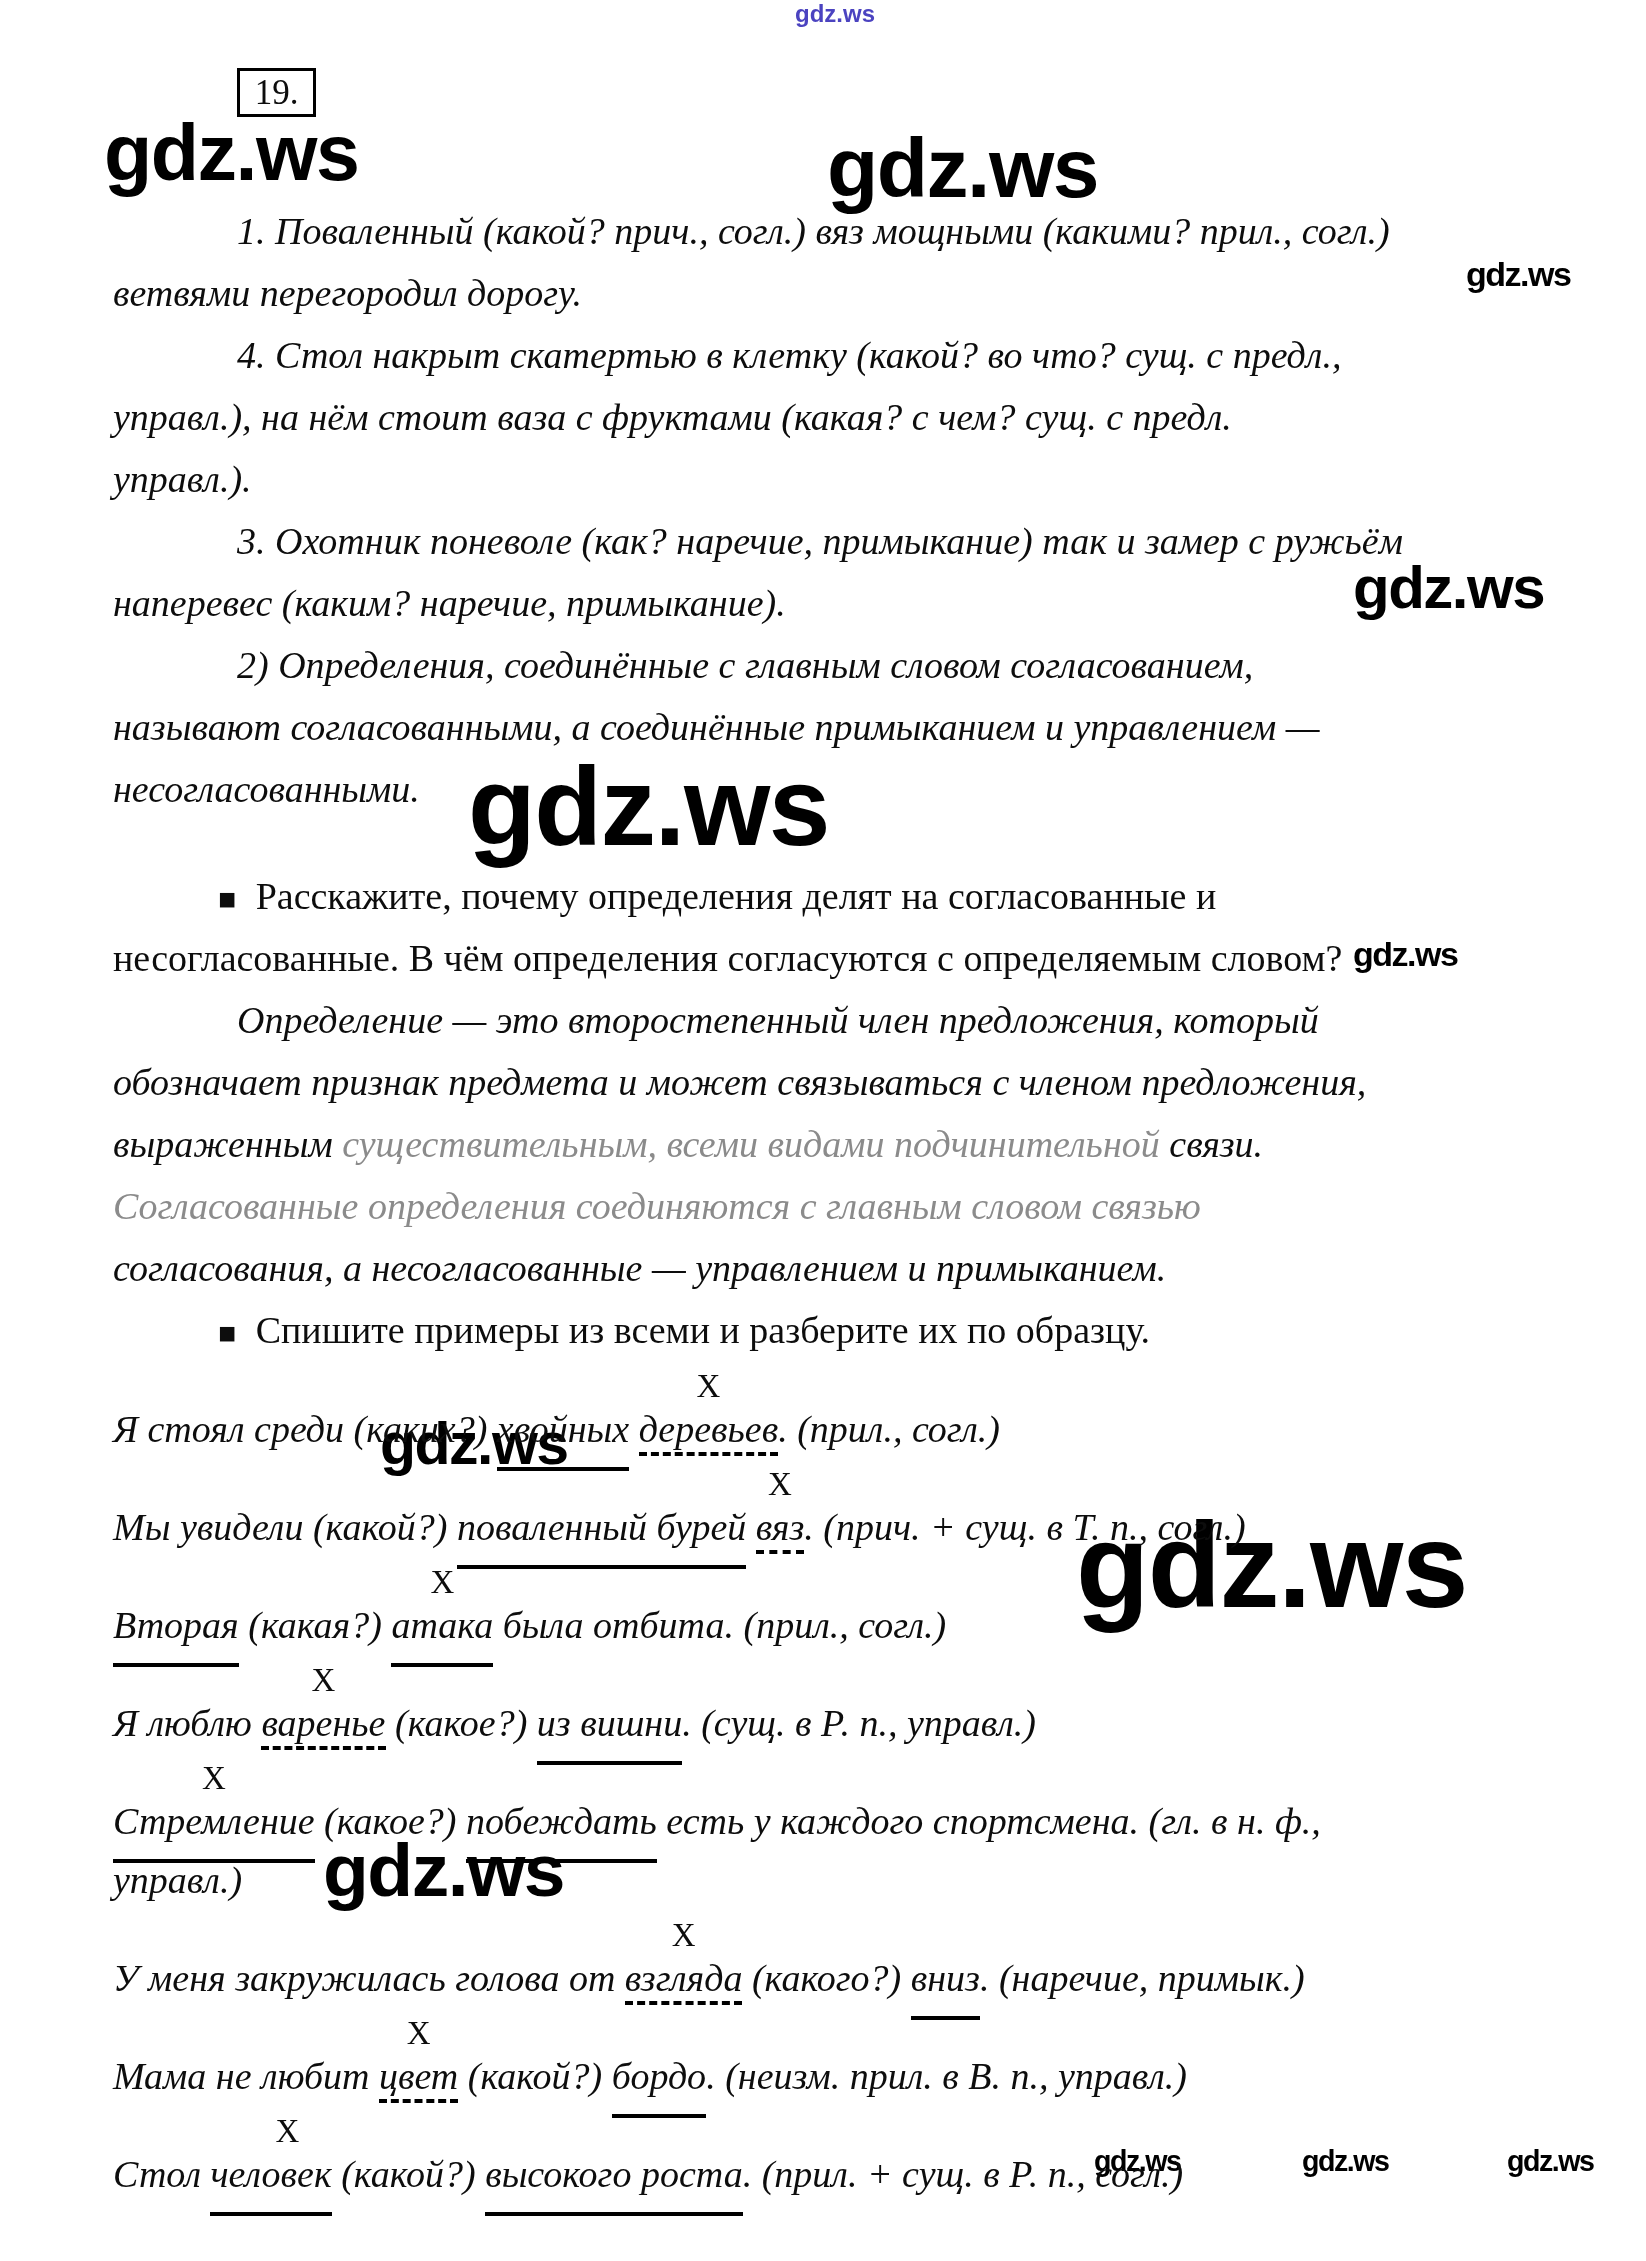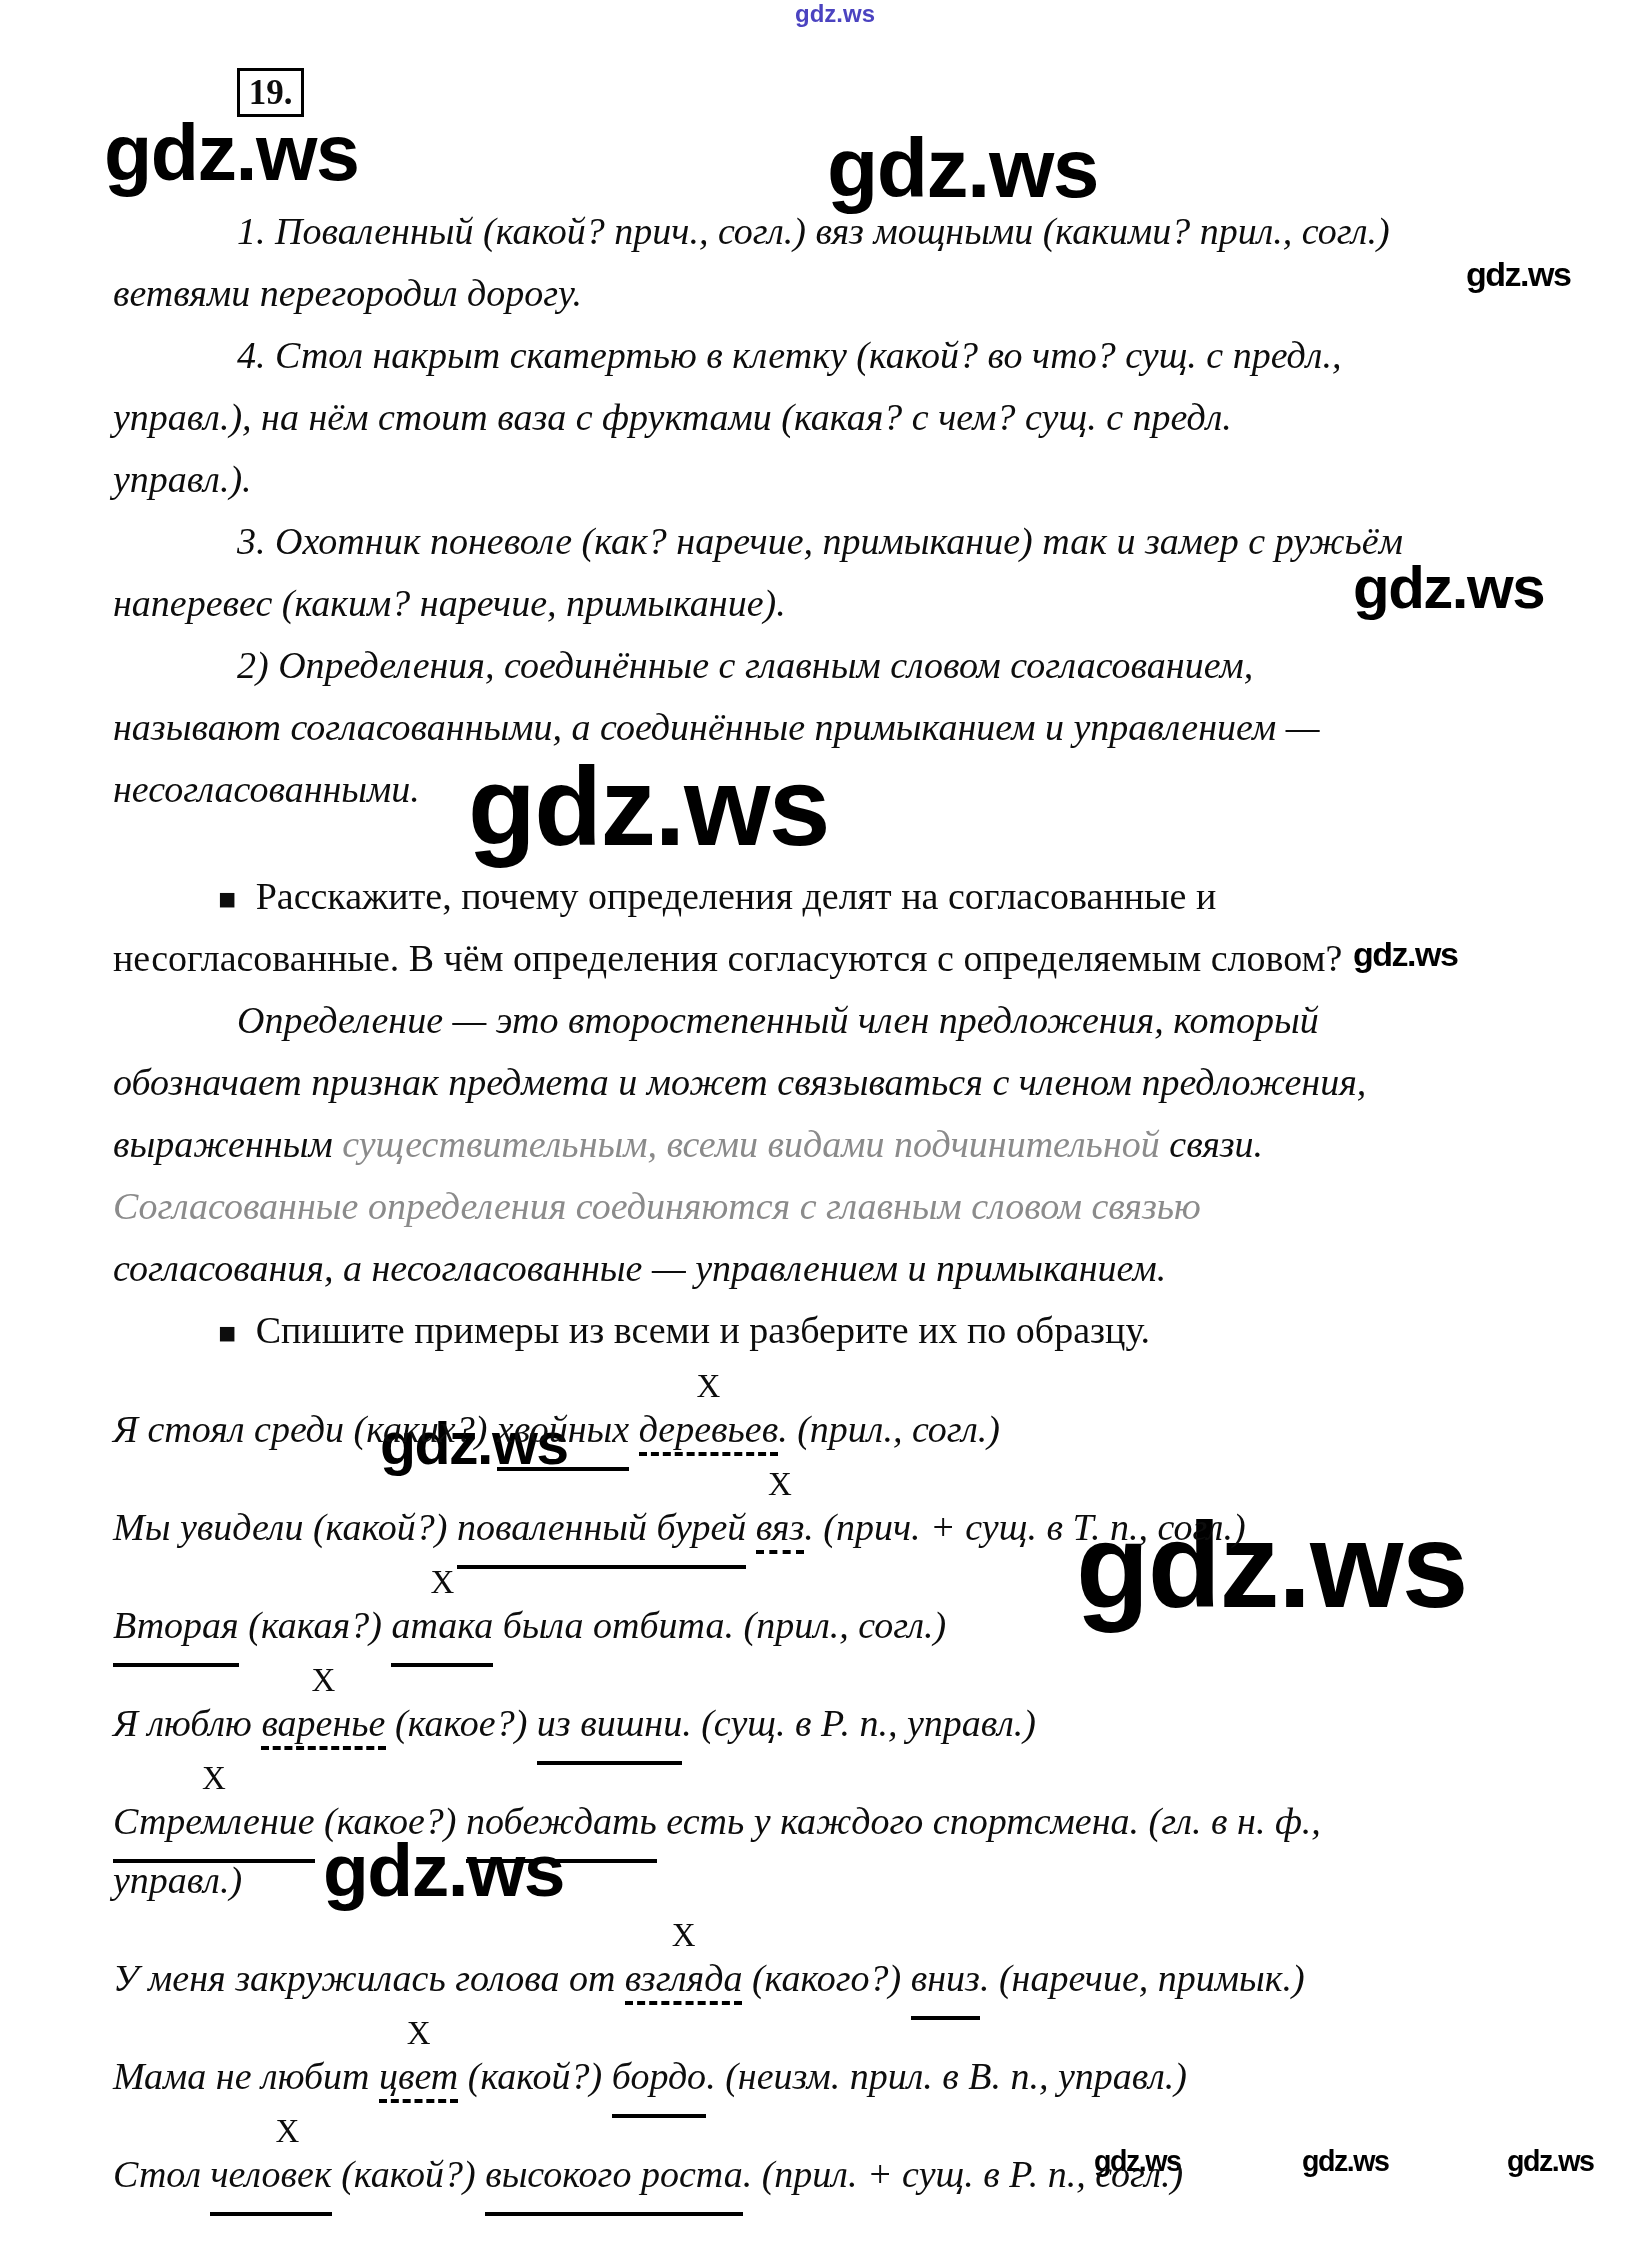--- a/index.html
+++ b/index.html
@@ -4,24 +4,24 @@
 <title>19.</title>
 <style>
   html,body{margin:0;padding:0;}
   body{
     width:1646px;height:2261px;position:relative;overflow:hidden;
     background:#ffffff;color:#0d0d0d;
     font-family:"Liberation Serif",serif;
   }
   
   .numbox{
-    position:absolute;left:237px;top:68px;width:67px;height:49px;
+    position:absolute;left:237px;top:68px;width:79px;height:49px;
     border:3.8px solid #000;box-sizing:border-box;
     display:flex;align-items:center;justify-content:center;
-    font-weight:bold;font-size:35px;font-style:normal;
+    font-weight:normal;font-size:35px;font-style:normal;
     background:#fff;
   }
   
   .wm{
     position:absolute;font-family:"Liberation Sans",sans-serif;
     font-weight:700;color:#000;line-height:1;letter-spacing:-1.5px;
     white-space:nowrap;pointer-events:none;
   }
   .wm-blue{color:#4b43c0;font-weight:600;letter-spacing:0;}
   .wm1{left:795px;top:1.5px;font-size:24px;}

